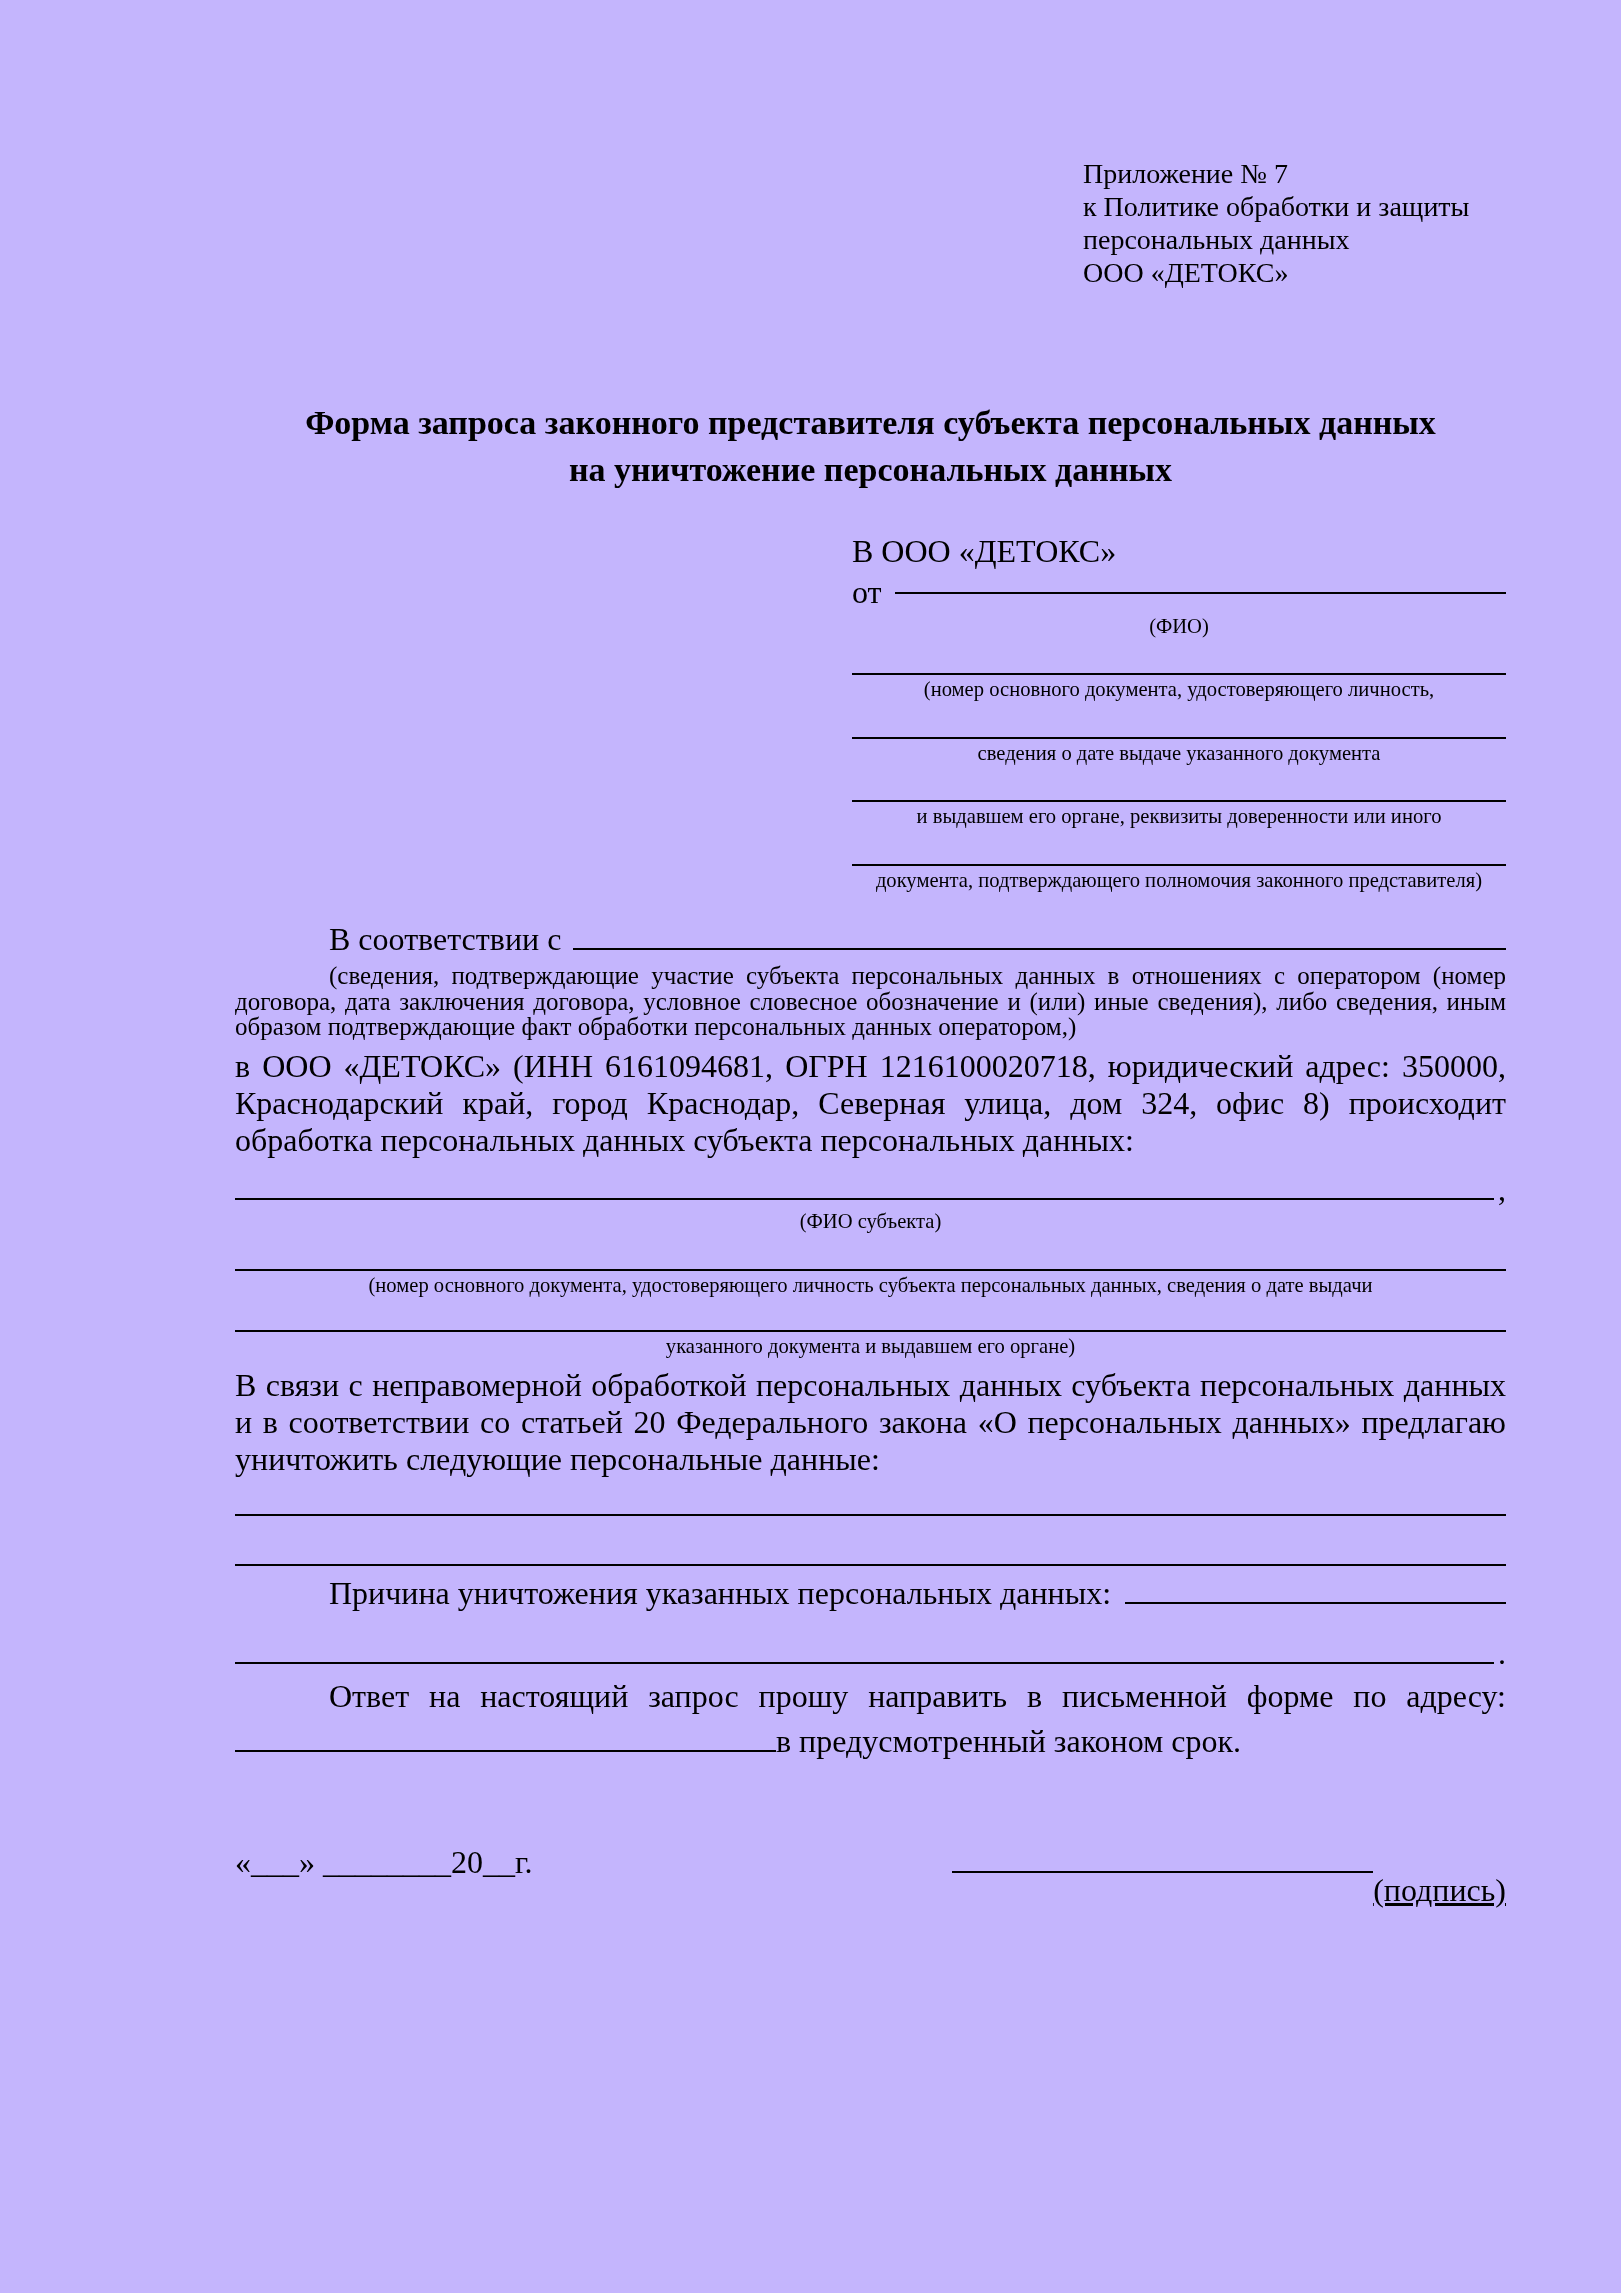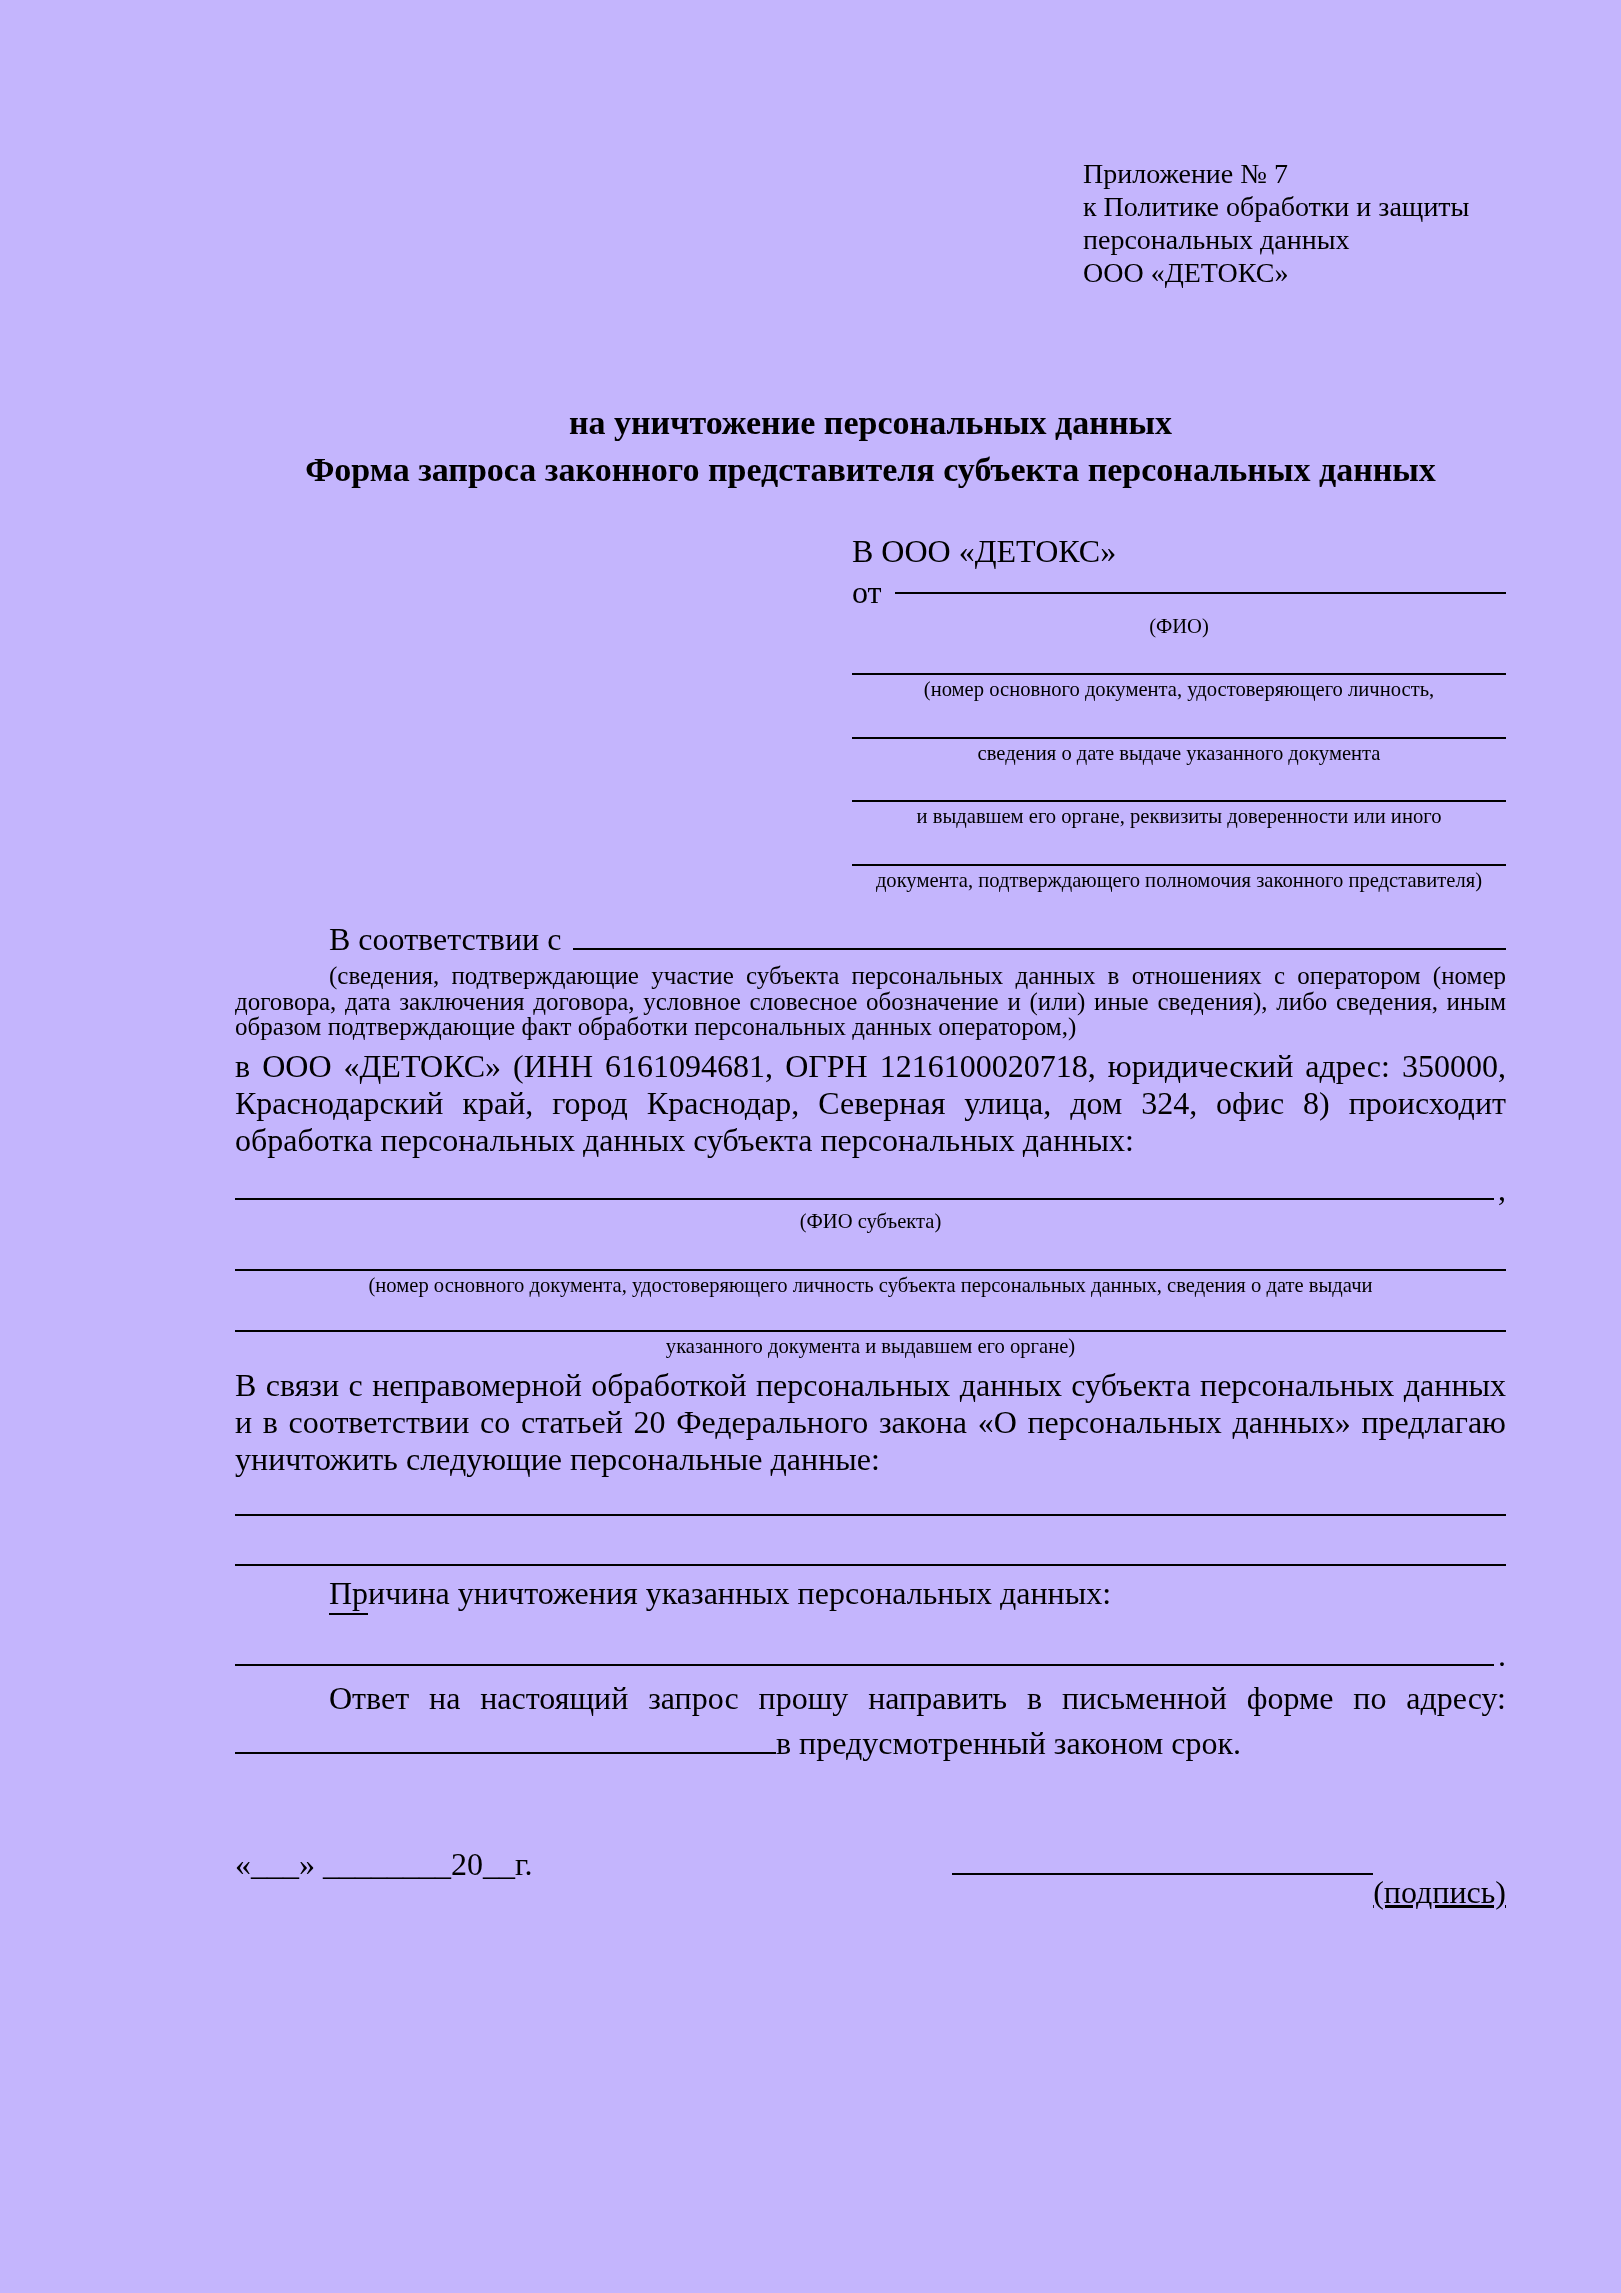--- a/index.html
+++ b/index.html
@@ -83,21 +83,21 @@
   .mt14 { margin-top:13.7px; }
   .mt34 { margin-top:33px; }
   .mt32 { margin-top:31px; }
   .blank-full {
     border-bottom:2.9px solid #000;
     height:2.9px;
   }
   .reason-row {
     display:flex; align-items:baseline;
     margin-top:7.8px;
-    font-size:32px; line-height:39px;flex-direction:column;
+    font-size:32px; line-height:39px;
   }
   .reason-row .label { flex:0 0 auto; margin-left:94px; padding-right:13.7px; }
   .answer-sentence {
     margin-top:6px;
     font-size:32px; line-height:39px;
     text-align:justify;
     text-align-last:justify;
     text-indent:94px;
   }
   .answer-tail-row {
@@ -121,22 +121,22 @@
 <div class="page">
 
   <div class="header-block">
     <div>Приложение № 7</div>
     <div>к Политике обработки и защиты</div>
     <div>персональных данных</div>
     <div>ООО «ДЕТОКС»</div>
   </div>
 
   <div class="doc-title">
+    <div>Форма запроса законного представителя субъекта персональных данных</div>
     <div>на уничтожение персональных данных</div>
-    <div>Форма запроса законного представителя субъекта персональных данных</div>
   </div>
 
   <div class="addressee">
     <div>В ООО «ДЕТОКС»</div>
 
     <div class="from-row">
       <span class="label">от</span>
       <span class="fill"></span>
     </div>
     <div class="cap">(ФИО)</div>

